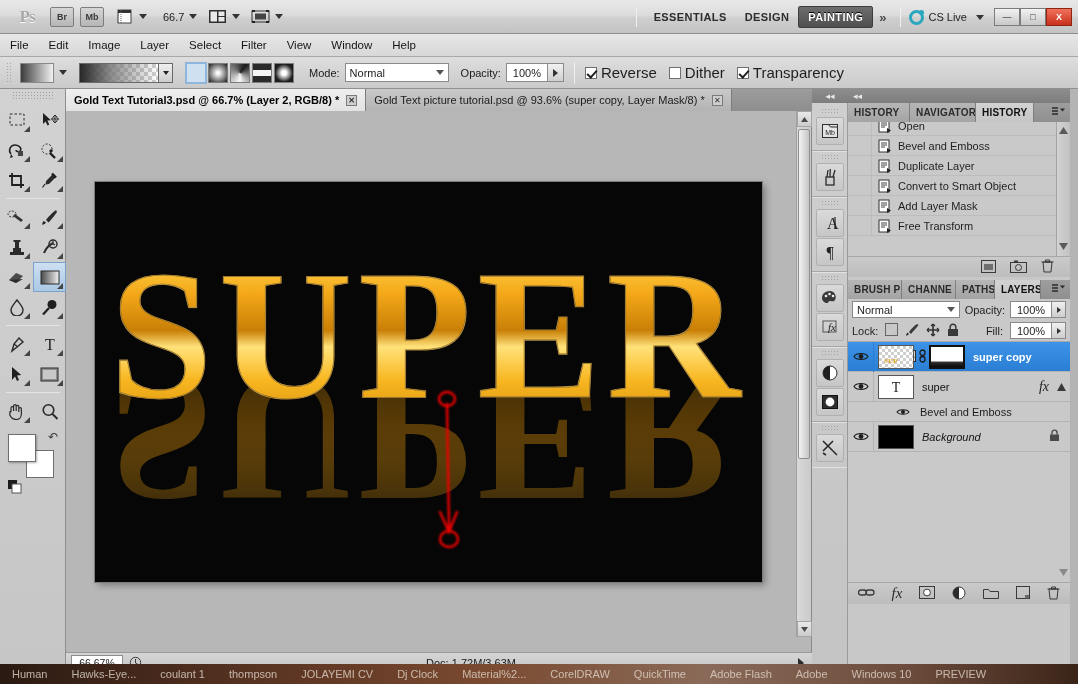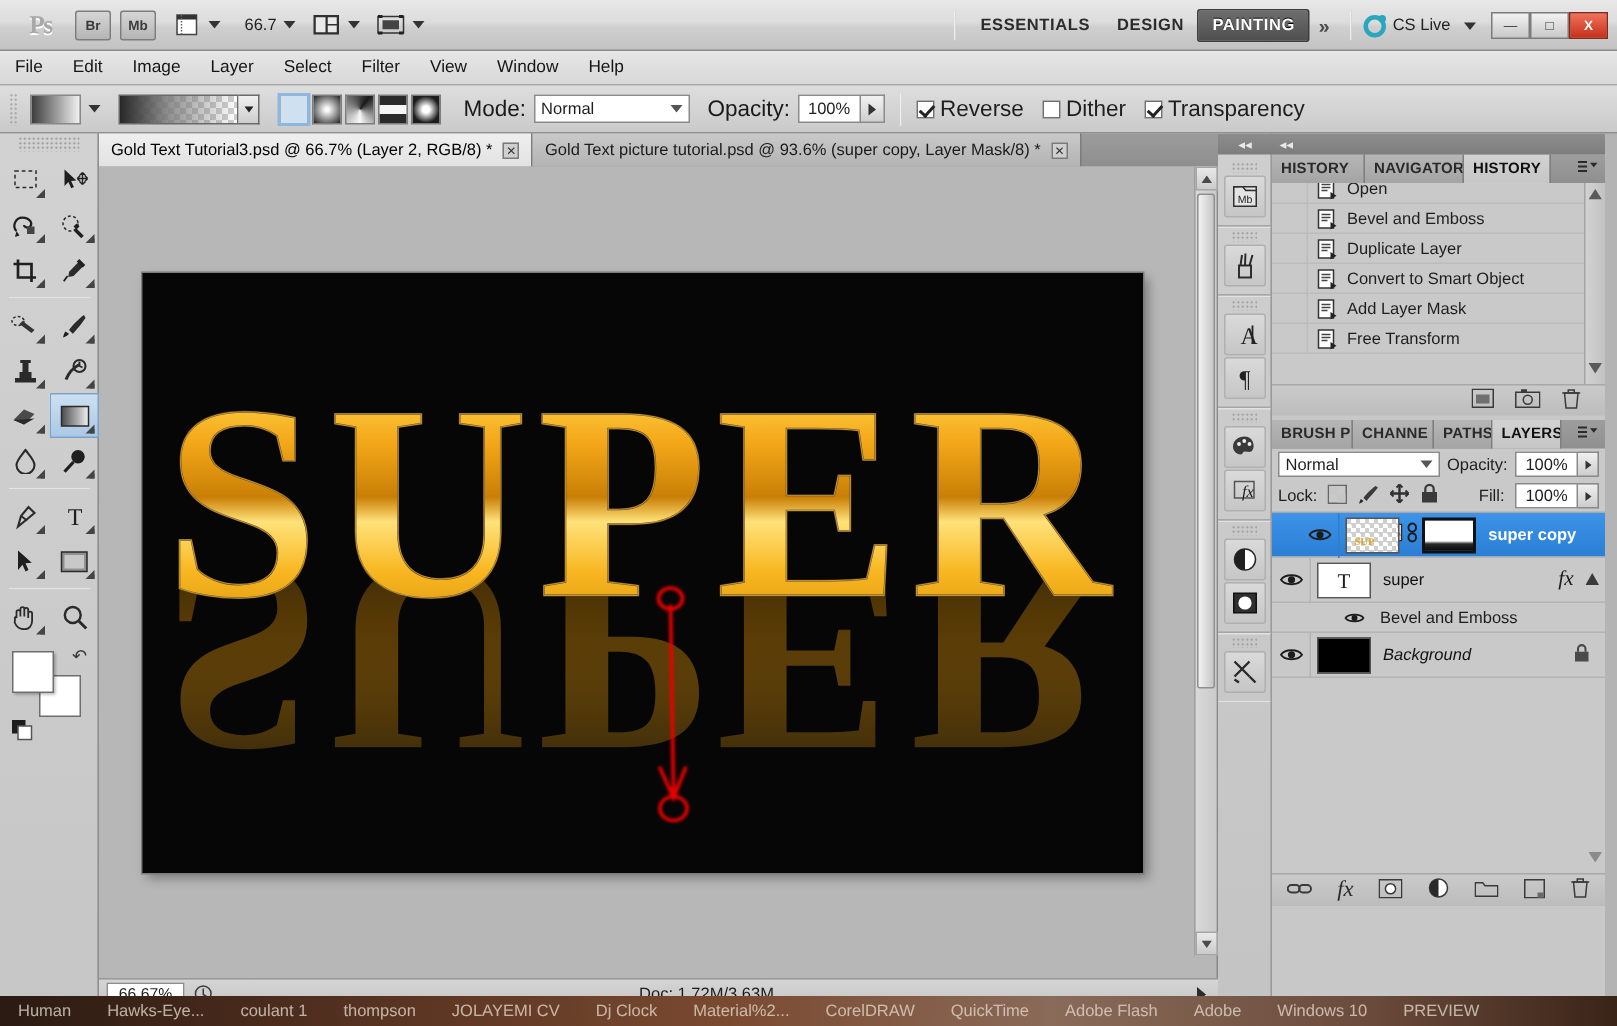--- a/index.html
+++ b/index.html
@@ -91,21 +91,21 @@
             display:flex;align-items:center;justify-content:center;}
   .dd-box .caret { margin-left:0;border-top-color:#222;border-left-width:3px;border-right-width:3px;border-top-width:4px;}
   .gtype-row { display:flex; margin-left:12px; border:1px solid transparent;}
   .gtype { width:20px;height:20px;border:1px solid #7d7d7d; margin-right:2px; }
   .gtype.sel { outline:2px solid #8fb7dd; outline-offset:-1px; background:#cfe0f0;}
   .gt1 { background:linear-gradient(to right,#2b2b2b,#f6f6f6);}
   .gt2 { background:radial-gradient(circle at 50% 50%,#fafafa 10%,#2b2b2b 95%);}
   .gt3 { background:conic-gradient(from 180deg,#fafafa,#1a1a1a 60%,#fafafa);}
   .gt4 { background:linear-gradient(to bottom,#2a2a2a 0 35%,#f5f5f5 35% 65%,#2a2a2a 65% 100%);}
   .gt5 { background:radial-gradient(circle at 50% 50%,#ffffff 18%,#1d1d1d 70%);}
-  .lbl { font-size:15px;color:#1a1a1a; margin:0 5px 0 12px;}
+  .lbl { font-size:11px;color:#1a1a1a; margin:0 5px 0 12px;}
   .select {
     width:104px;height:19px;border:1px solid #8b8b8b;background:#fff;
     font-size:11px;display:flex;align-items:center;padding-left:4px;position:relative;
   }
   .select .arr { position:absolute;right:4px;top:6px;width:0;height:0;
     border-left:4px solid transparent;border-right:4px solid transparent;border-top:5px solid #555;}
   .numfield { width:42px;height:19px;border:1px solid #8b8b8b;background:#fff;
     font-size:11px;display:flex;align-items:center;justify-content:center;}
   .stepper { width:16px;height:19px;border:1px solid #8b8b8b;border-left:none;
     background:linear-gradient(to bottom,#f2f2f2,#cfcfcf);display:flex;align-items:center;justify-content:center;}
@@ -121,21 +121,21 @@
     position:absolute;left:66px;top:89px;width:746px;height:22px;
     background:linear-gradient(to bottom,#9c9c9c,#8e8e8e);
     display:flex;align-items:flex-end;
   }
   .tab {
     height:22px;display:flex;align-items:center;gap:7px;padding:0 8px;
     font-size:11px;color:#1b1b1b;
     background:linear-gradient(to bottom,#c9c9c9,#b3b3b3);
     border-right:1px solid #7d7d7d;
   }
-  .tab.active { background:linear-gradient(to bottom,#efefef,#e2e2e2); color:#000;}
+  .tab.active { background:linear-gradient(to bottom,#efefef,#e2e2e2); color:#000;font-weight:bold;}
   .tab-x { width:11px;height:11px;border:1px solid #7a7a7a;background:#cfcfcf;
     font-size:8px;display:flex;align-items:center;justify-content:center;color:#333;}
 
   
   .toolbox {
     position:absolute;left:0;top:89px;width:66px;height:575px;
     background:linear-gradient(to bottom,#d2d2d2,#c6c6c6);
     border-right:1px solid #8e8e8e;
   }
   .tool-grip { height:10px; background-image:radial-gradient(#9e9e9e 35%,transparent 36%);
@@ -230,21 +230,21 @@
     border-left:4px solid transparent;border-right:4px solid transparent;border-top:5px solid #555;}
   .lnum { width:42px;height:17px;border:1px solid #8a8a8a;background:#fff;font-size:11px;
     display:flex;align-items:center;justify-content:center;}
   .lstep { width:14px;height:17px;border:1px solid #8a8a8a;border-left:none;
     background:linear-gradient(to bottom,#f0f0f0,#cdcdcd);display:flex;align-items:center;justify-content:center;}
   .lstep i{width:0;height:0;border-top:3px solid transparent;border-bottom:3px solid transparent;border-left:4px solid #333;}
   .lock-row { height:22px;display:flex;align-items:center;padding:0 4px;gap:7px;background:#c9c9c9;
     border-bottom:1px solid #a9a9a9;}
 
   .layers-list { background:#c9c9c9; position:relative;}
-  .lrow { display:flex;align-items:center;height:30px;border-bottom:1px solid #b4b4b4;justify-content:center;}
+  .lrow { display:flex;align-items:center;height:30px;border-bottom:1px solid #b4b4b4;}
   .lrow.sel { background:linear-gradient(to bottom,#3d93e8,#2a7fd4);}
   .lrow.sel .lname { color:#fff; font-weight:bold; }
   .eye { width:26px;height:30px;display:flex;align-items:center;justify-content:center;border-right:1px solid #b4b4b4;}
   .thumb { width:36px;height:24px;border:1px solid #555;margin-left:4px;background:#fff;}
   .lname { font-size:11px;color:#121212;margin-left:8px;}
   .sub-row { display:flex;align-items:center;height:20px;border-bottom:1px solid #b4b4b4;font-size:11px;}
   .layers-footer { height:22px;background:linear-gradient(to bottom,#cacaca,#bcbcbc);
     display:flex;align-items:center;justify-content:center;gap:17px;border-top:1px solid #a8a8a8;}
 
   

